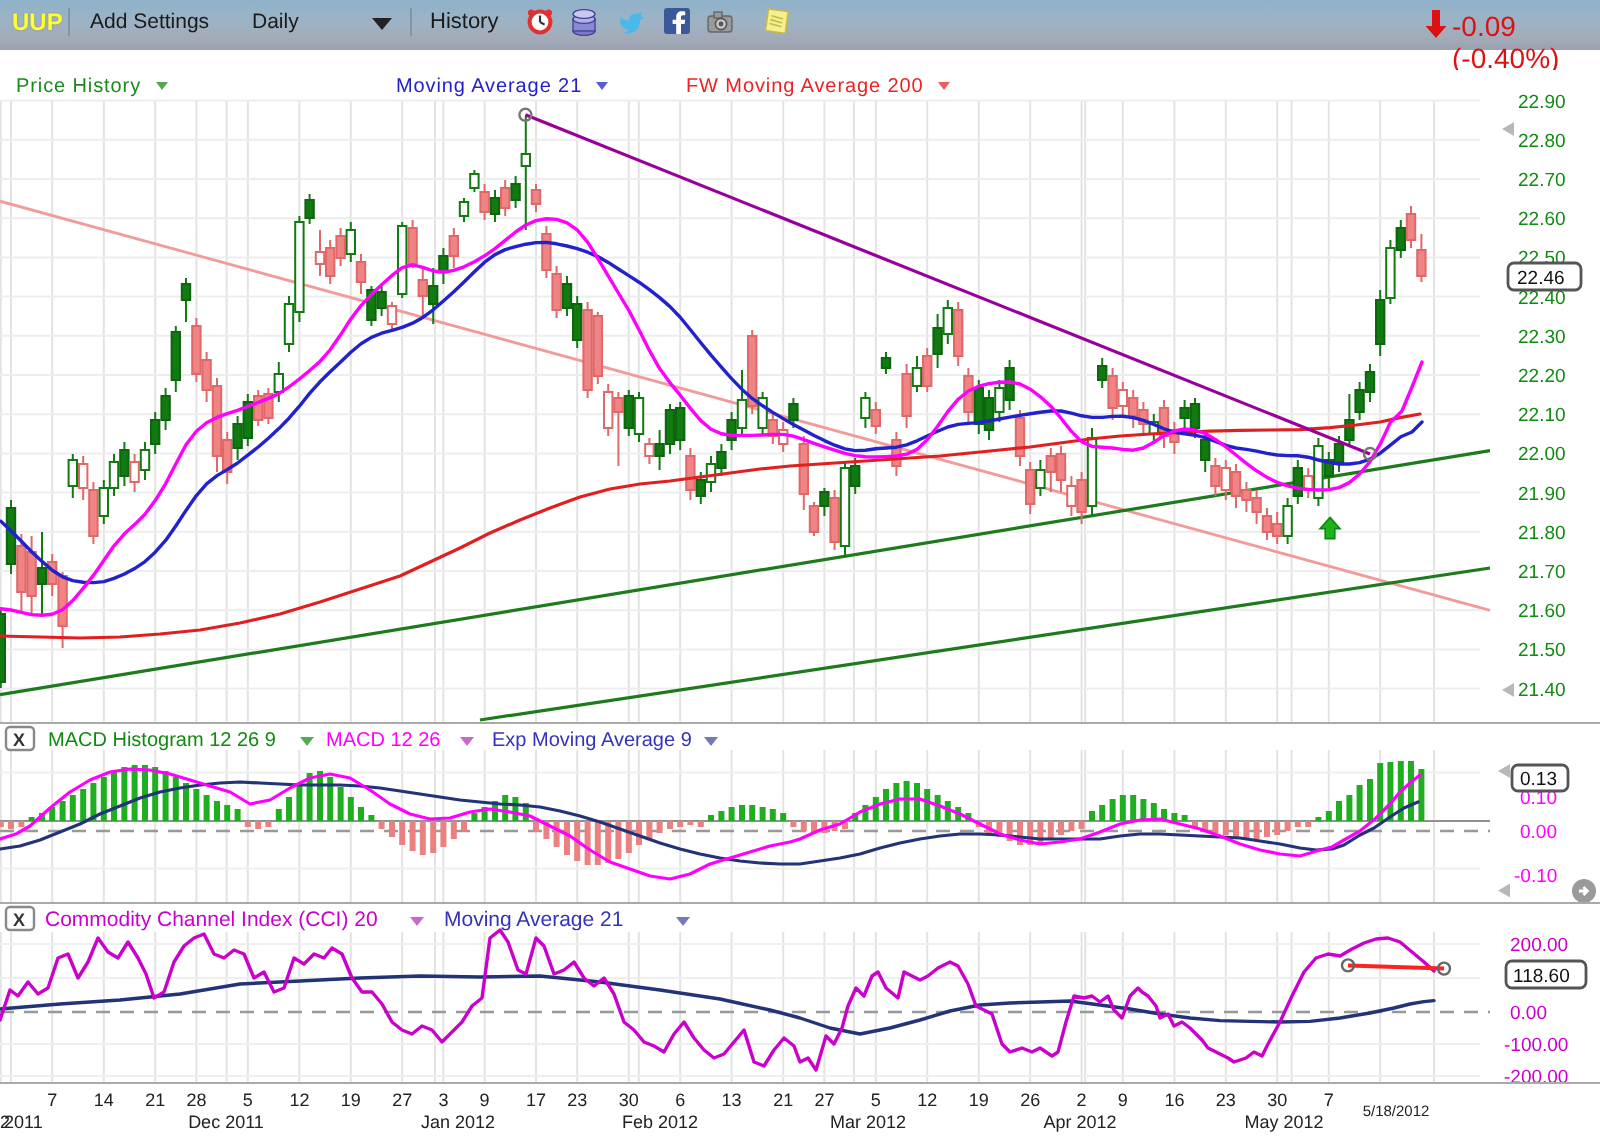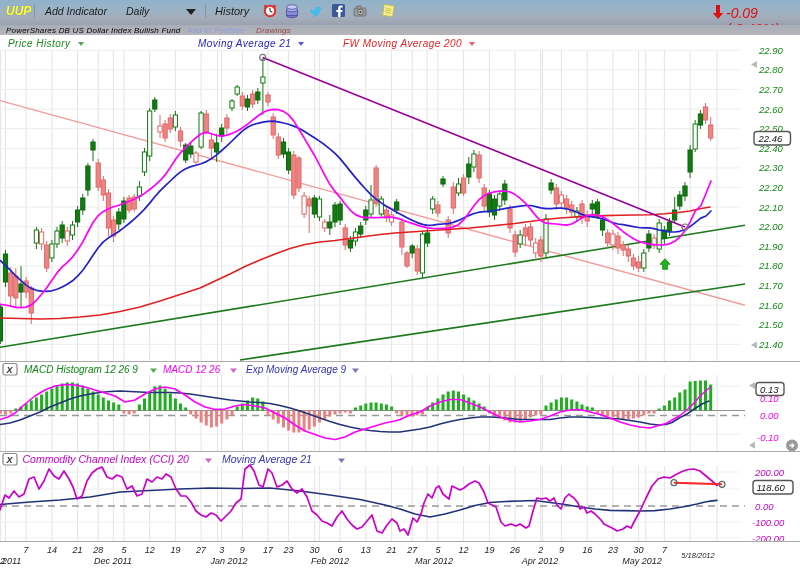--- a/index.html
+++ b/index.html
@@ -1,30 +1,30 @@
 <!DOCTYPE html>
 <html><head><meta charset="utf-8"><style>
 * { margin:0; padding:0; box-sizing:border-box; }
 body { width:800px; height:569px; overflow:hidden; font-family:"Liberation Sans",sans-serif; background:#fff; }
-#page { position:relative; width:800px; height:403px;font-style:italic; }
+#page { position:relative; width:800px; height:403px; }
 #toolbar { position:absolute; left:0; top:0; width:800px; height:25px;
   background:linear-gradient(#8fb2ca 0%, #9db3c4 45%, #a3abb9 75%, #9aa2b1 100%); }
 #toolbar .it { position:absolute; top:5px; font-size:10.5px; color:#1a1a1a; }
 #titlerow { position:absolute; left:0; top:25px; width:800px; height:10px;
   background:linear-gradient(#a8adb8, #b6b6ba); font-size:8px; color:#000; letter-spacing:0.2px; }
 #legend { position:absolute; left:0; top:35px; width:800px; height:15px; background:#fff; font-size:10px; letter-spacing:0.45px; }
 #legend span { position:absolute; top:3px; }
 .arr { display:inline-block; width:0; height:0; border-left:3.5px solid transparent; border-right:3.5px solid transparent; border-top:4.5px solid currentColor; margin-left:4px; vertical-align:middle; opacity:.75; }
 </style></head>
 <body>
 <div id="page">
 <div id="toolbar">
   <span class="it" style="left:6px; top:4px; color:#ffff33; font-weight:bold; font-size:12px; text-shadow:0 0 1px #886;">UUP</span>
   <span style="position:absolute; left:34px; top:4px; width:1px; height:14px; background:#8a93a3;"></span>
-  <span class="it" style="left:45px;">Add Indicator</span>
+  <span class="it" style="left:45px;">Add Settings</span>
   <span class="it" style="left:126px;text-align:center;">Daily</span>
   <span style="position:absolute; left:186px; top:9px; width:0; height:0; border-left:5px solid transparent; border-right:5px solid transparent; border-top:6px solid #222;"></span>
   <span style="position:absolute; left:205px; top:4px; width:1px; height:14px; background:#8a93a3;"></span>
   <span class="it" style="left:215px; font-size:11px;">History</span>
   <svg style="position:absolute; left:263px; top:3px;" width="134" height="16" viewBox="0 0 134 16">
     <circle cx="7" cy="8" r="6.2" fill="#e03030"></circle>
         <circle cx="7" cy="8" r="4.2" fill="#fff"></circle>
     <path d="M7,8 L7,4.8 M7,8 L9.3,9.3" stroke="#333" stroke-width="1.1"></path>
     <circle cx="2.6" cy="3.4" r="1.6" fill="#e03030"></circle>
         <circle cx="11.4" cy="3.4" r="1.6" fill="#e03030"></circle>
@@ -49,25 +49,20 @@
     </g>
     <g transform="translate(118,0)">
       <rect x="2.5" y="2" width="10" height="11" fill="#f5ef8e" stroke="#c8b84a" stroke-width="0.8" transform="rotate(8 7 7)"></rect>
       <path d="M4.5,5.2 l6,0.8 M4.3,7.2 l6,0.8 M4.1,9.2 l6,0.8" stroke="#c8b84a" stroke-width="0.8" transform="rotate(8 7 7)"></path>
     </g>
   </svg>
   <svg style="position:absolute; left:711px; top:4px;" width="14" height="16" viewBox="0 0 14 16">
     <path d="M5,1 h4 v8 h3.2 L7,15 L1.8,9 H5 z" fill="#dd1111"></path>
   </svg>
   <span class="it" style="left:726px; top:5px; color:#dd1111; font-size:14px;">-0.09 (-0.40%)</span>
-</div>
-<div id="titlerow">
-  <span style="position:absolute; left:6px; top:1px;">PowerShares DB US Dollar Index Bullish Fund</span>
-  <span style="position:absolute; left:187px; top:1px; color:#8c9ce0;">Add to Portfolio</span>
-  <span style="position:absolute; left:256px; top:1px; color:#9c4a42;">Drawings</span>
 </div>
 <div id="legend">
   <span style="left:8px; color:#1a8a1a;">Price History<i class="arr" style="margin-left:7px;"></i></span>
   <span style="left:83px; color:#ff00ff;margin-top:39px;">Moving Average 12<i class="arr" style="margin-left:7px;"></i></span>
   <span style="left:198px; color:#2222cc;">Moving Average 21<i class="arr" style="margin-left:7px;"></i></span>
   <span style="left:343px; color:#ee2222;">FW Moving Average 200<i class="arr" style="margin-left:7px;"></i></span>
 </div>
 <svg style="position:absolute; left:0; top:50px; overflow:visible;" width="800" height="519" viewBox="0 0 800 519">
 <rect x="0" y="0" width="800" height="519" fill="#ffffff"></rect>
 <path d="M0.4,0V311 M0.4,325V401 M0.4,416V491" stroke="#e3e3e3" stroke-width="1"></path>

